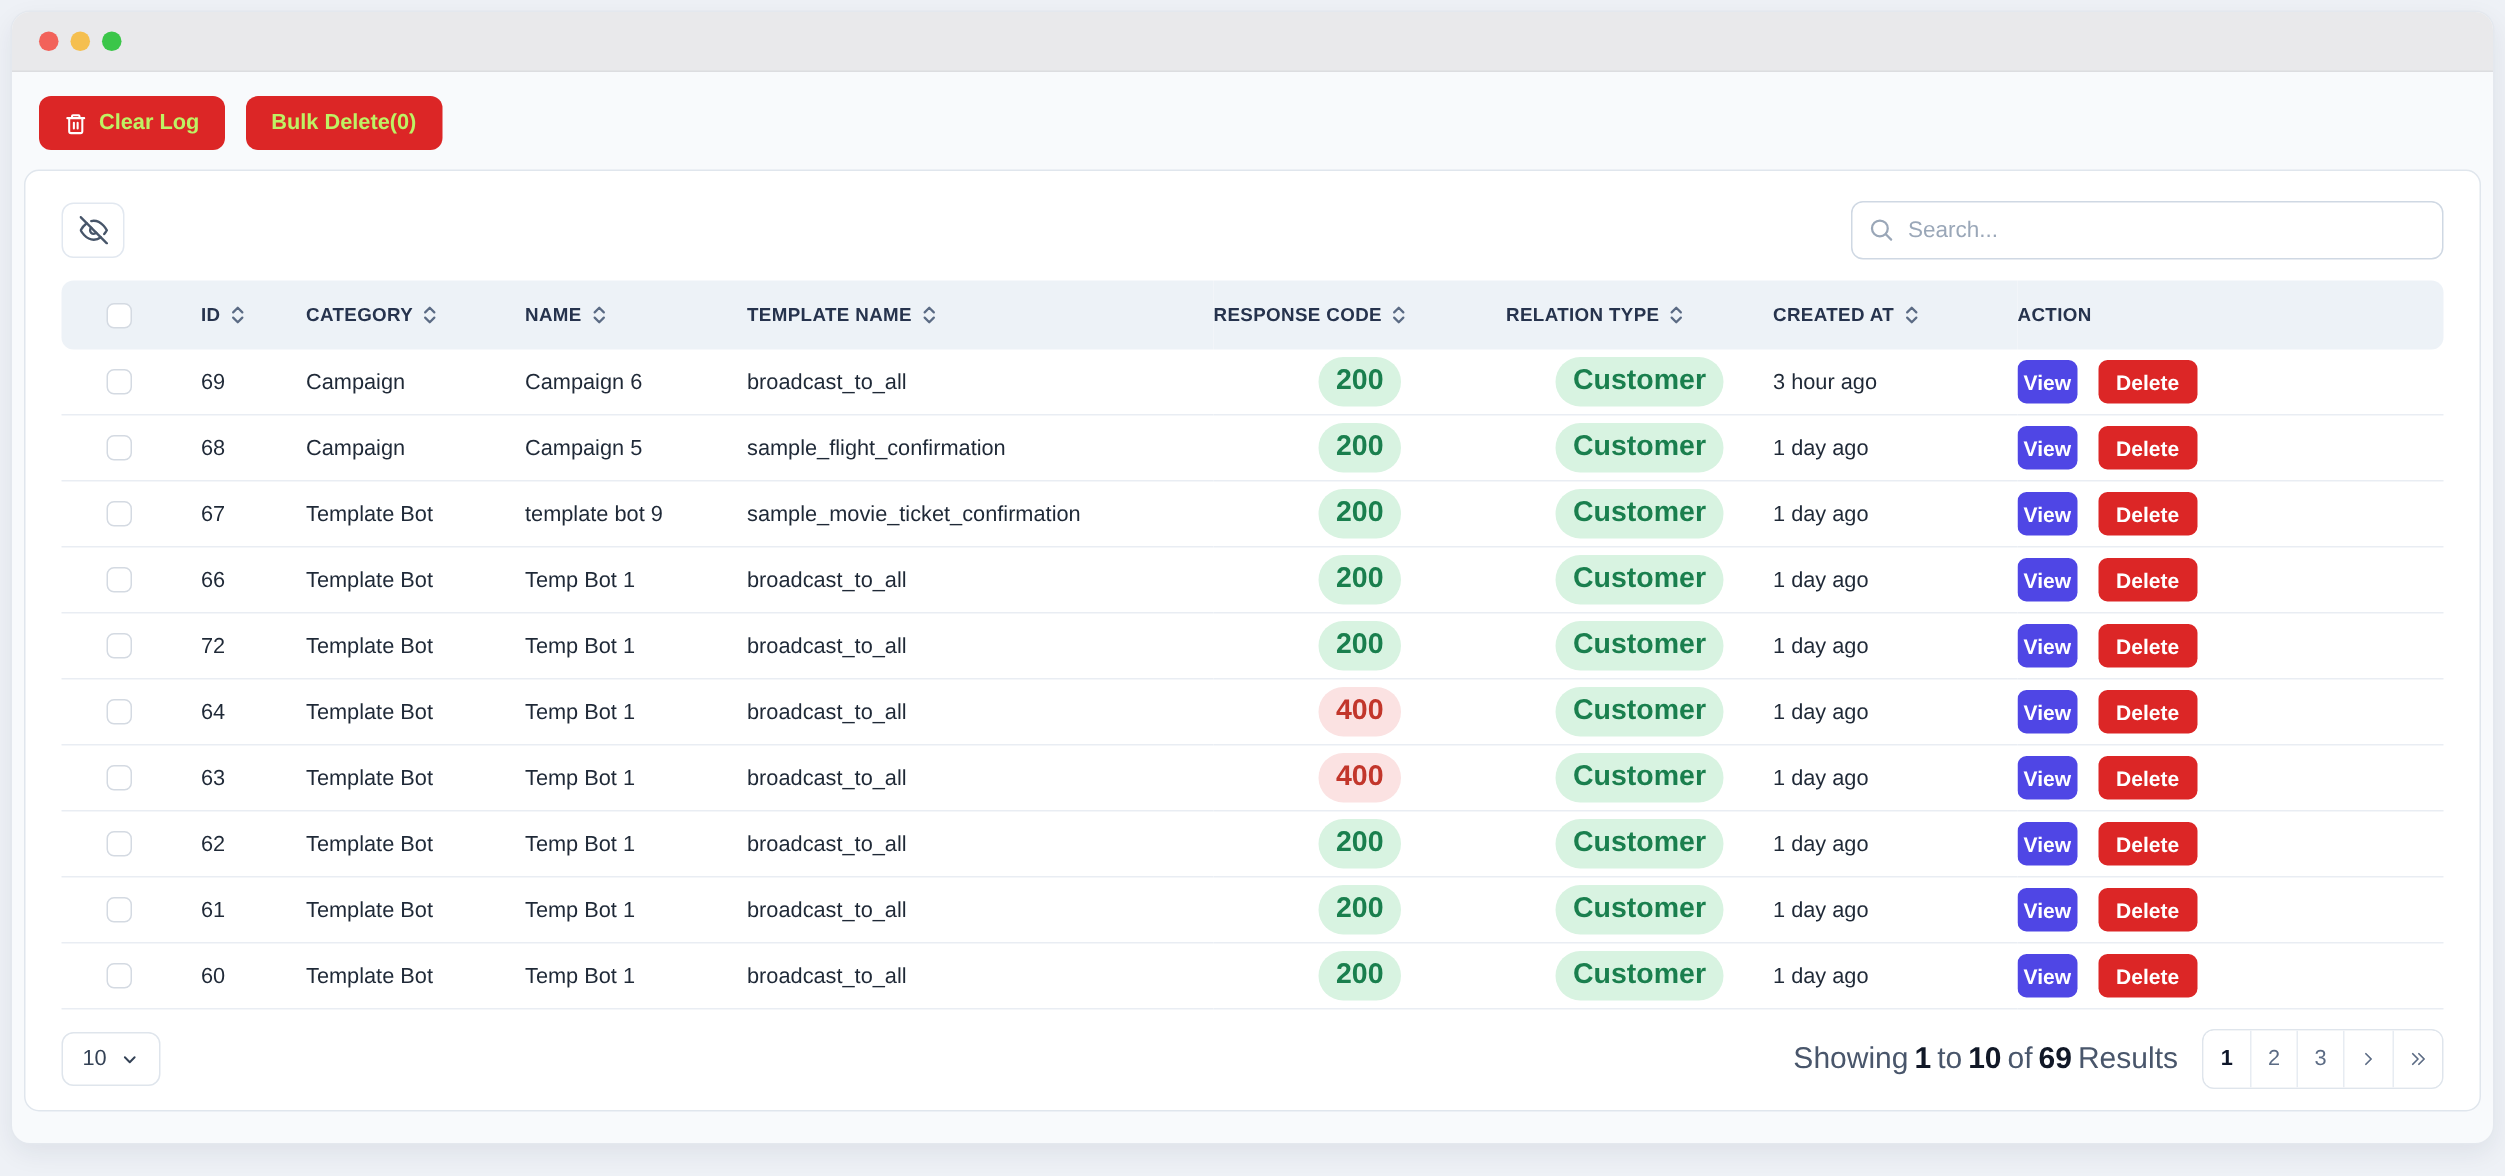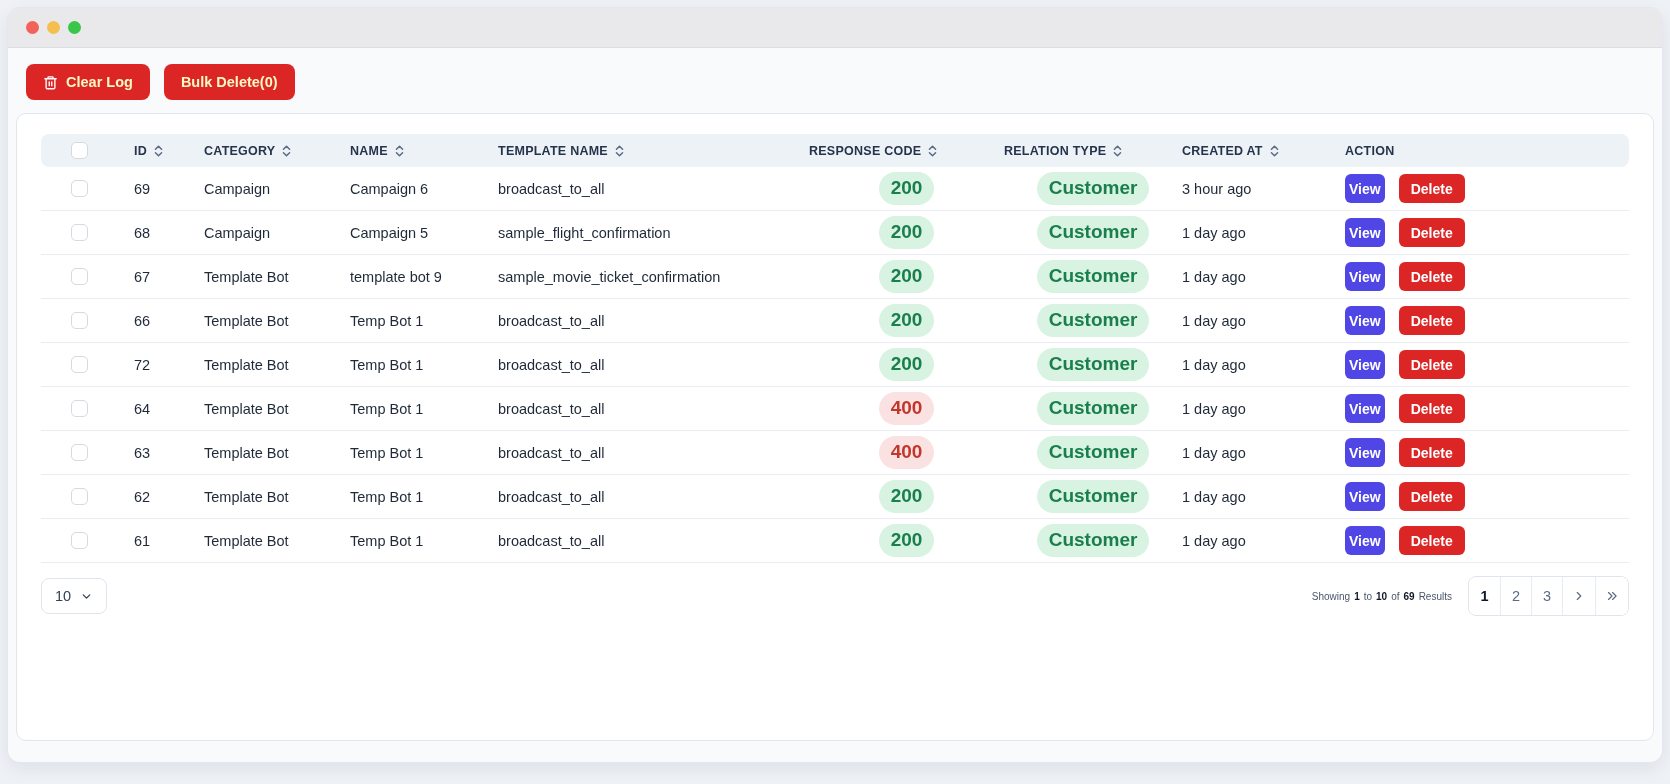--- a/index.html
+++ b/index.html
@@ -22,21 +22,21 @@
   }
   .light { width:13px; height:13px; border-radius:50%; display:inline-block; cursor:default; }
   .light.red    { background:var(--traffic-red,#f2625a); }
   .light.yellow { background:var(--traffic-yellow,#f5bf4f); }
   .light.green  { background:var(--traffic-green,#3bc649); }
 
   .body { padding:16px 8px 0 8px; }
   .toolbar { display:flex; gap:14px; margin:0 0 13px 10px; }
   .btn-danger {
     display:inline-flex; align-items:center; gap:8px;
-    background:var(--danger,#dc2626); color:#fef9c3; border:none;
+    background:var(--danger,#dc2626); color:#bef264; border:none;
     font-family:inherit; font-size:14.5px; font-weight:700;
     padding:0 17px; height:36px; border-radius:8px; cursor:pointer;
   }
   .btn-danger svg { width:15px; height:15px; }
 
   .card {
     background:#fff; border:1px solid #e0e6ed; border-radius:10px;
     padding:20px 24px 14px 24px; height:628px;
   }
   .card-topbar { display:flex; justify-content:space-between; align-items:center; margin-bottom:14px; }
@@ -52,21 +52,21 @@
   .search-input {
     width:100%; height:39px; border:1px solid #cfd8e3; border-radius:8px;
     padding:0 12px 0 37px; font-family:inherit; font-size:15px; color:#334155; background:#fff; outline:none;
   }
   .search-input::placeholder { color:#9aa7b8; }
 
   table { width:100%; border-collapse:separate; border-spacing:0; table-layout:fixed; }
   col.c0{width:85px} col.c1{width:78px} col.c2{width:146px} col.c3{width:148px}
   col.c4{width:311px} col.c5{width:195px} col.c6{width:178px} col.c7{width:163px} col.c8{width:auto}
   thead th {
-    background:var(--header-bg,#edf2f7); height:33px; text-align:left;
+    background:var(--header-bg,#edf2f7); height:46px; text-align:left;
     font-size:12.5px; font-weight:700; letter-spacing:.02em; color:#26334d;
     text-transform:uppercase; white-space:nowrap;
   }
   thead th:first-child { border-radius:8px 0 0 8px; }
   thead th:last-child  { border-radius:0 8px 8px 0; }
   .th-inner { display:inline-flex; align-items:center; gap:6px; }
   .sort-icon { width:11px; height:14px; stroke:#5b6b84; flex:none; }
   th.c-id .th-inner { padding-left:8px; }
 
   tbody td {
@@ -94,21 +94,21 @@
   .btn-delete { background:var(--danger,#dc2626); padding:0 12px; }
 
   .card-footer { display:flex; align-items:center; justify-content:space-between; margin-top:13px; }
   .page-size {
     display:inline-flex; align-items:center; gap:9px; height:36px; padding:0 13px;
     border:1px solid #dfe5ec; border-radius:8px; background:#fff; cursor:pointer;
     font-size:14.5px; color:#334155;
   }
   .page-size svg { width:13px; height:13px; stroke:#334155; }
   .footer-right { display:flex; align-items:center; gap:16px; }
-  .showing { display:inline-flex; gap:4px; font-size:10px; color:#49566b; }
+  .showing { display:inline-flex; gap:4px; font-size:20px; color:#49566b; }
   .showing .num { font-weight:700; color:#111827; }
   .pager { display:flex; border:1px solid #dfe5ec; border-radius:8px; overflow:hidden; background:#fff; }
   .pager button {
     min-width:31px; height:38px; background:#fff; border:none; border-left:1px solid #e7ecf2;
     font-family:inherit; font-size:14.5px; color:#5b6b84; cursor:pointer;
     display:flex; align-items:center; justify-content:center; padding:0 9px;
   }
   .pager button:first-child { border-left:none; }
   .pager button.active { font-weight:700; color:#0f172a; }
   .pager svg { width:14px; height:14px; stroke:#5b6b84; }
@@ -133,20 +133,35 @@
           </svg>
         <span>Clear Log</span>
       </button>
       <button class="btn-danger">
         <span>Bulk Delete(0)</span>
       </button>
     </div>
 
     <div class="card">
 
+      <div class="card-topbar">
+        <button class="icon-btn">
+          <svg viewBox="0 0 24 24" fill="none" stroke-width="2" stroke-linecap="round" stroke-linejoin="round">
+              <path d="M17.94 17.94A10.07 10.07 0 0 1 12 20c-7 0-11-8-11-8a18.45 18.45 0 0 1 5.06-5.94M9.9 4.24A9.12 9.12 0 0 1 12 4c7 0 11 8 11 8a18.5 18.5 0 0 1-2.16 3.19m-6.72-1.07a3 3 0 1 1-4.24-4.24"></path>
+              <line x1="1" y1="1" x2="23" y2="23"></line>
+            </svg>
+        </button>
+        <div class="search-wrap">
+          <svg viewBox="0 0 24 24" fill="none" stroke-width="2" stroke-linecap="round">
+              <circle cx="11" cy="11" r="7"></circle>
+              <line x1="16.5" y1="16.5" x2="21" y2="21"></line>
+            </svg>
+          <input class="search-input" type="text" placeholder="Search..." style="">
+        </div>
+      </div>
 
       <table>
         <colgroup>
           <col class="c0">
             <col class="c1">
             <col class="c2">
             <col class="c3">
             <col class="c4">
           <col class="c5">
             <col class="c6">
@@ -319,20 +334,34 @@
     <td class="c-center"><span class="badge badge-success">Customer</span></td>
     <td>1 day ago</td>
     <td class="c-action">
       <button class="btn btn-view">View</button>
       <button class="btn btn-delete">Delete</button>
     </td>
   </tr>
             <tr>
     <td class="c-check"><span class="cb"></span></td>
     <td class="c-id">61</td>
+    <td>Template Bot</td>
+    <td>Temp Bot 1</td>
+    <td>broadcast_to_all</td>
+    <td class="c-center"><span class="badge badge-success">200</span></td>
+    <td class="c-center"><span class="badge badge-success">Customer</span></td>
+    <td>1 day ago</td>
+    <td class="c-action">
+      <button class="btn btn-view">View</button>
+      <button class="btn btn-delete">Delete</button>
+    </td>
+  </tr>
+            <tr>
+    <td class="c-check"><span class="cb"></span></td>
+    <td class="c-id">60</td>
     <td>Template Bot</td>
     <td>Temp Bot 1</td>
     <td>broadcast_to_all</td>
     <td class="c-center"><span class="badge badge-success">200</span></td>
     <td class="c-center"><span class="badge badge-success">Customer</span></td>
     <td>1 day ago</td>
     <td class="c-action">
       <button class="btn btn-view">View</button>
       <button class="btn btn-delete">Delete</button>
     </td>

